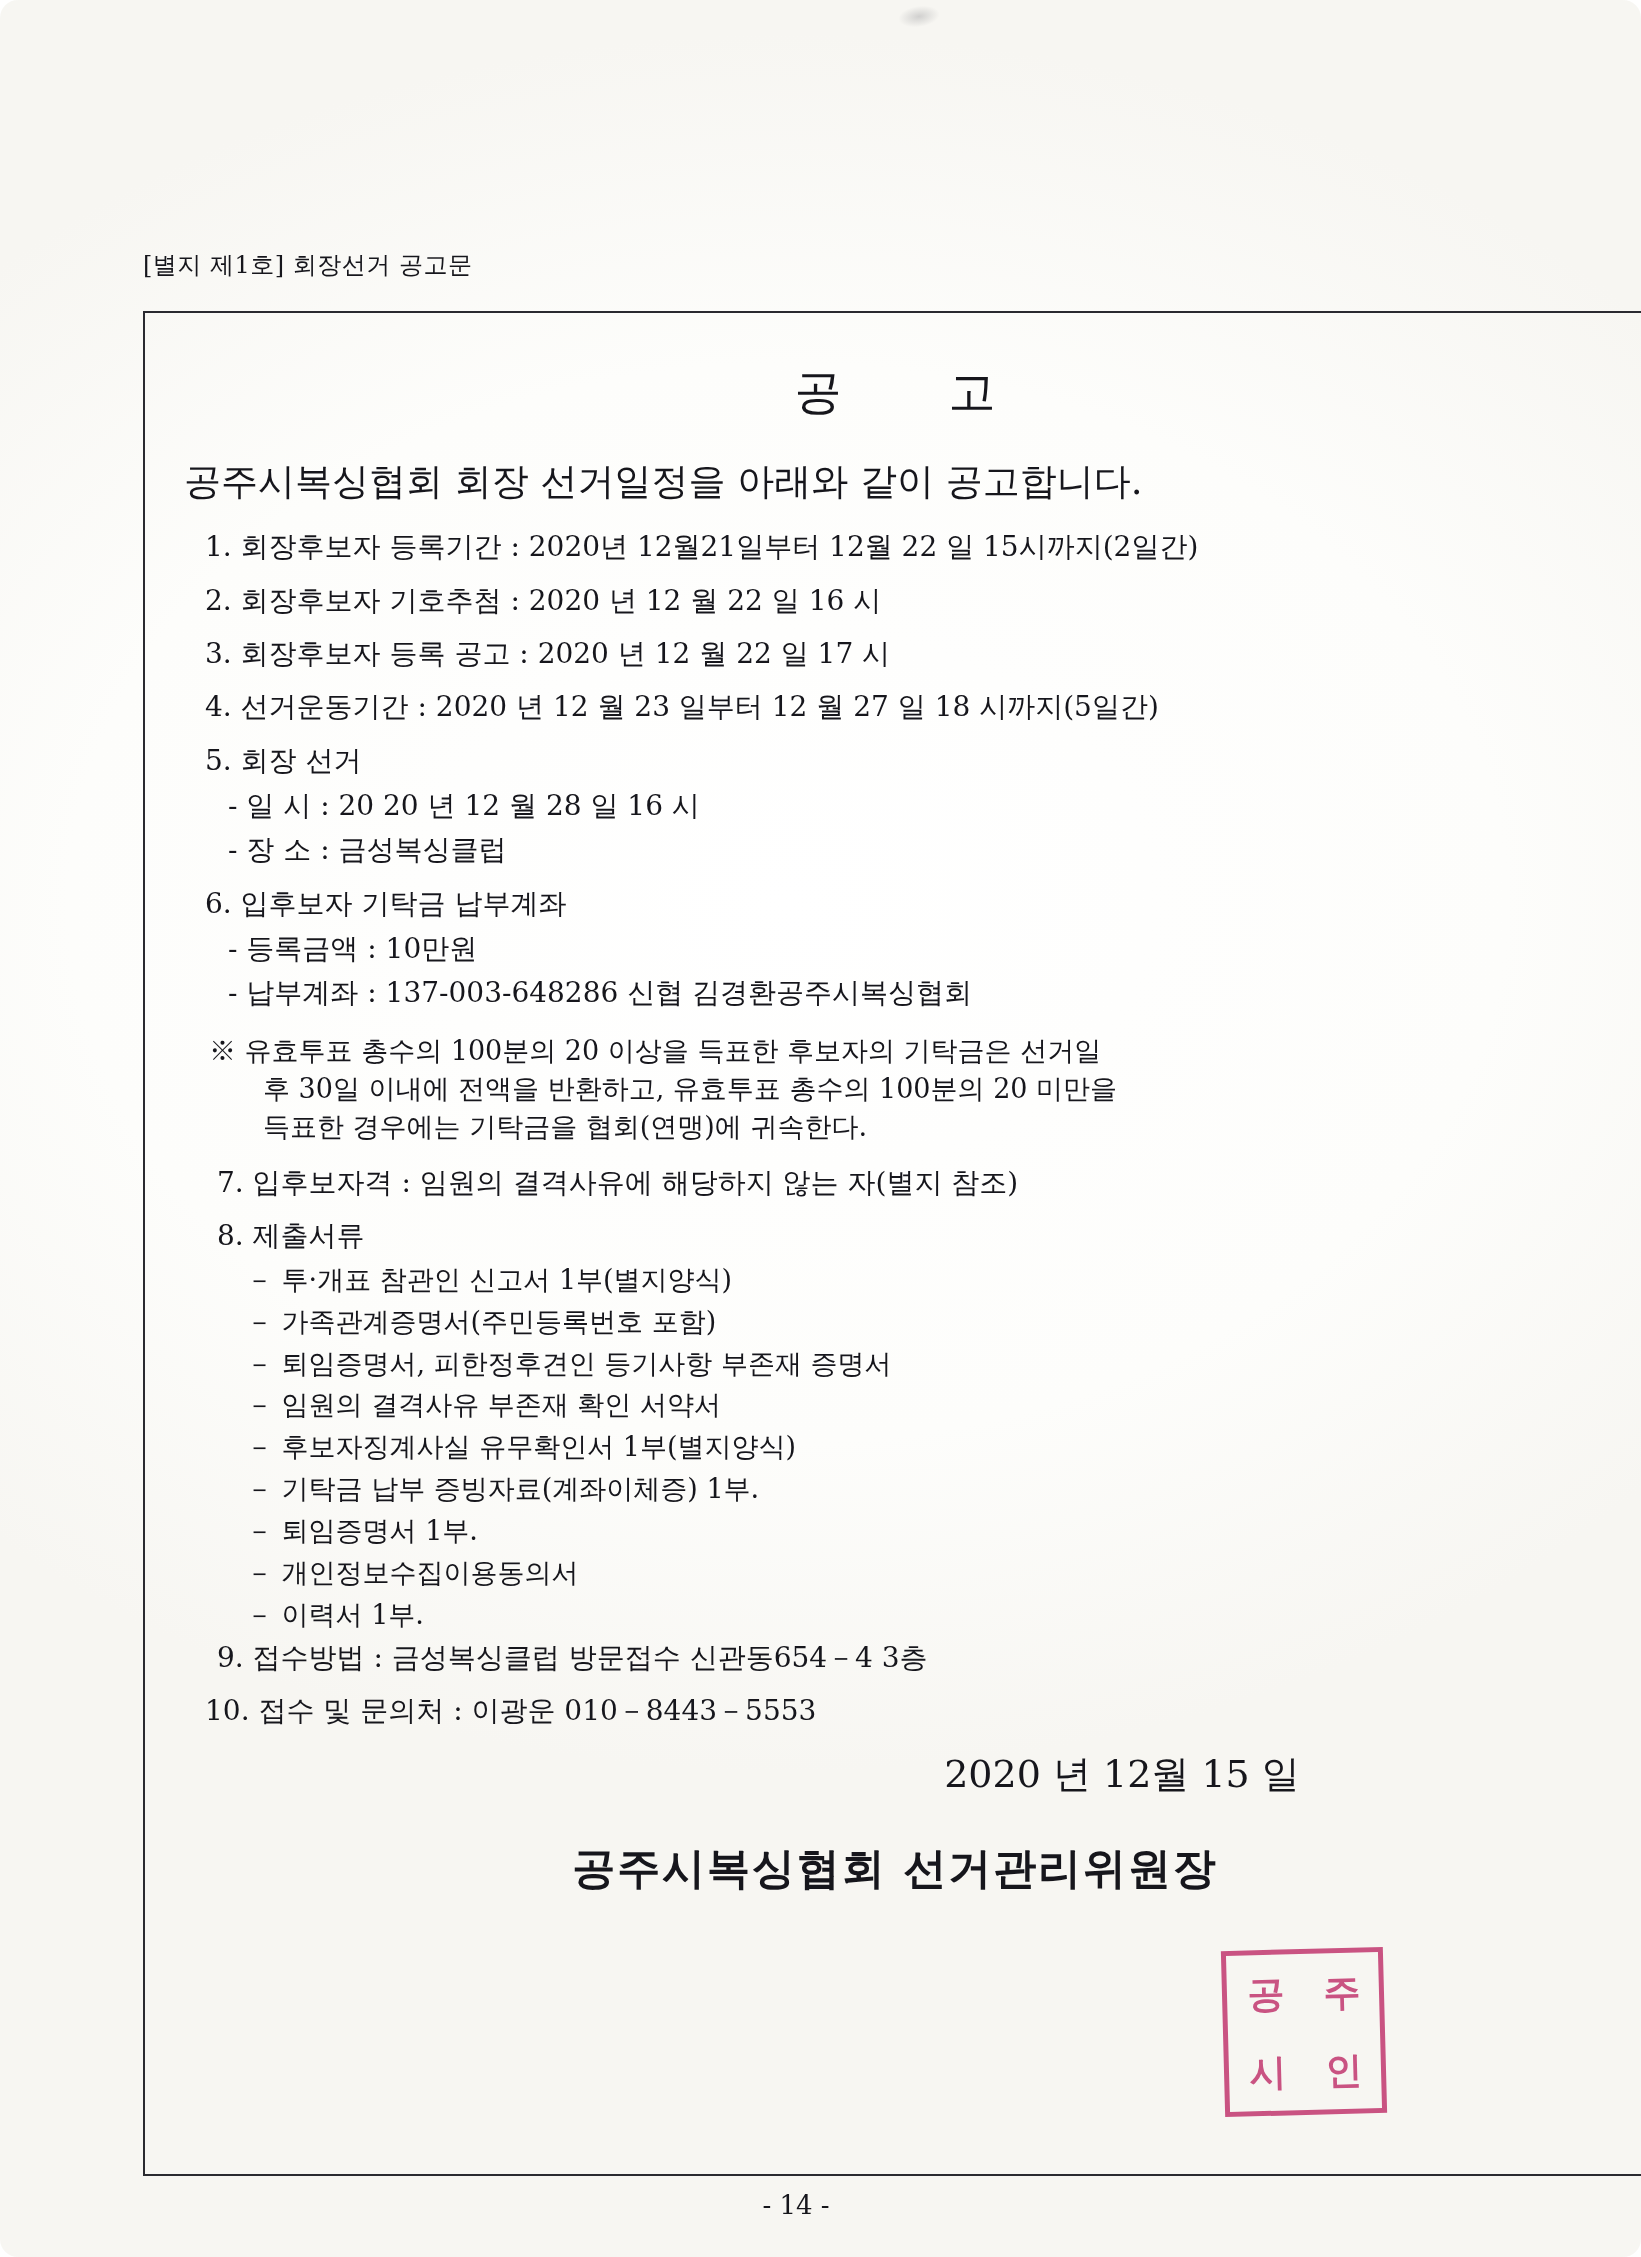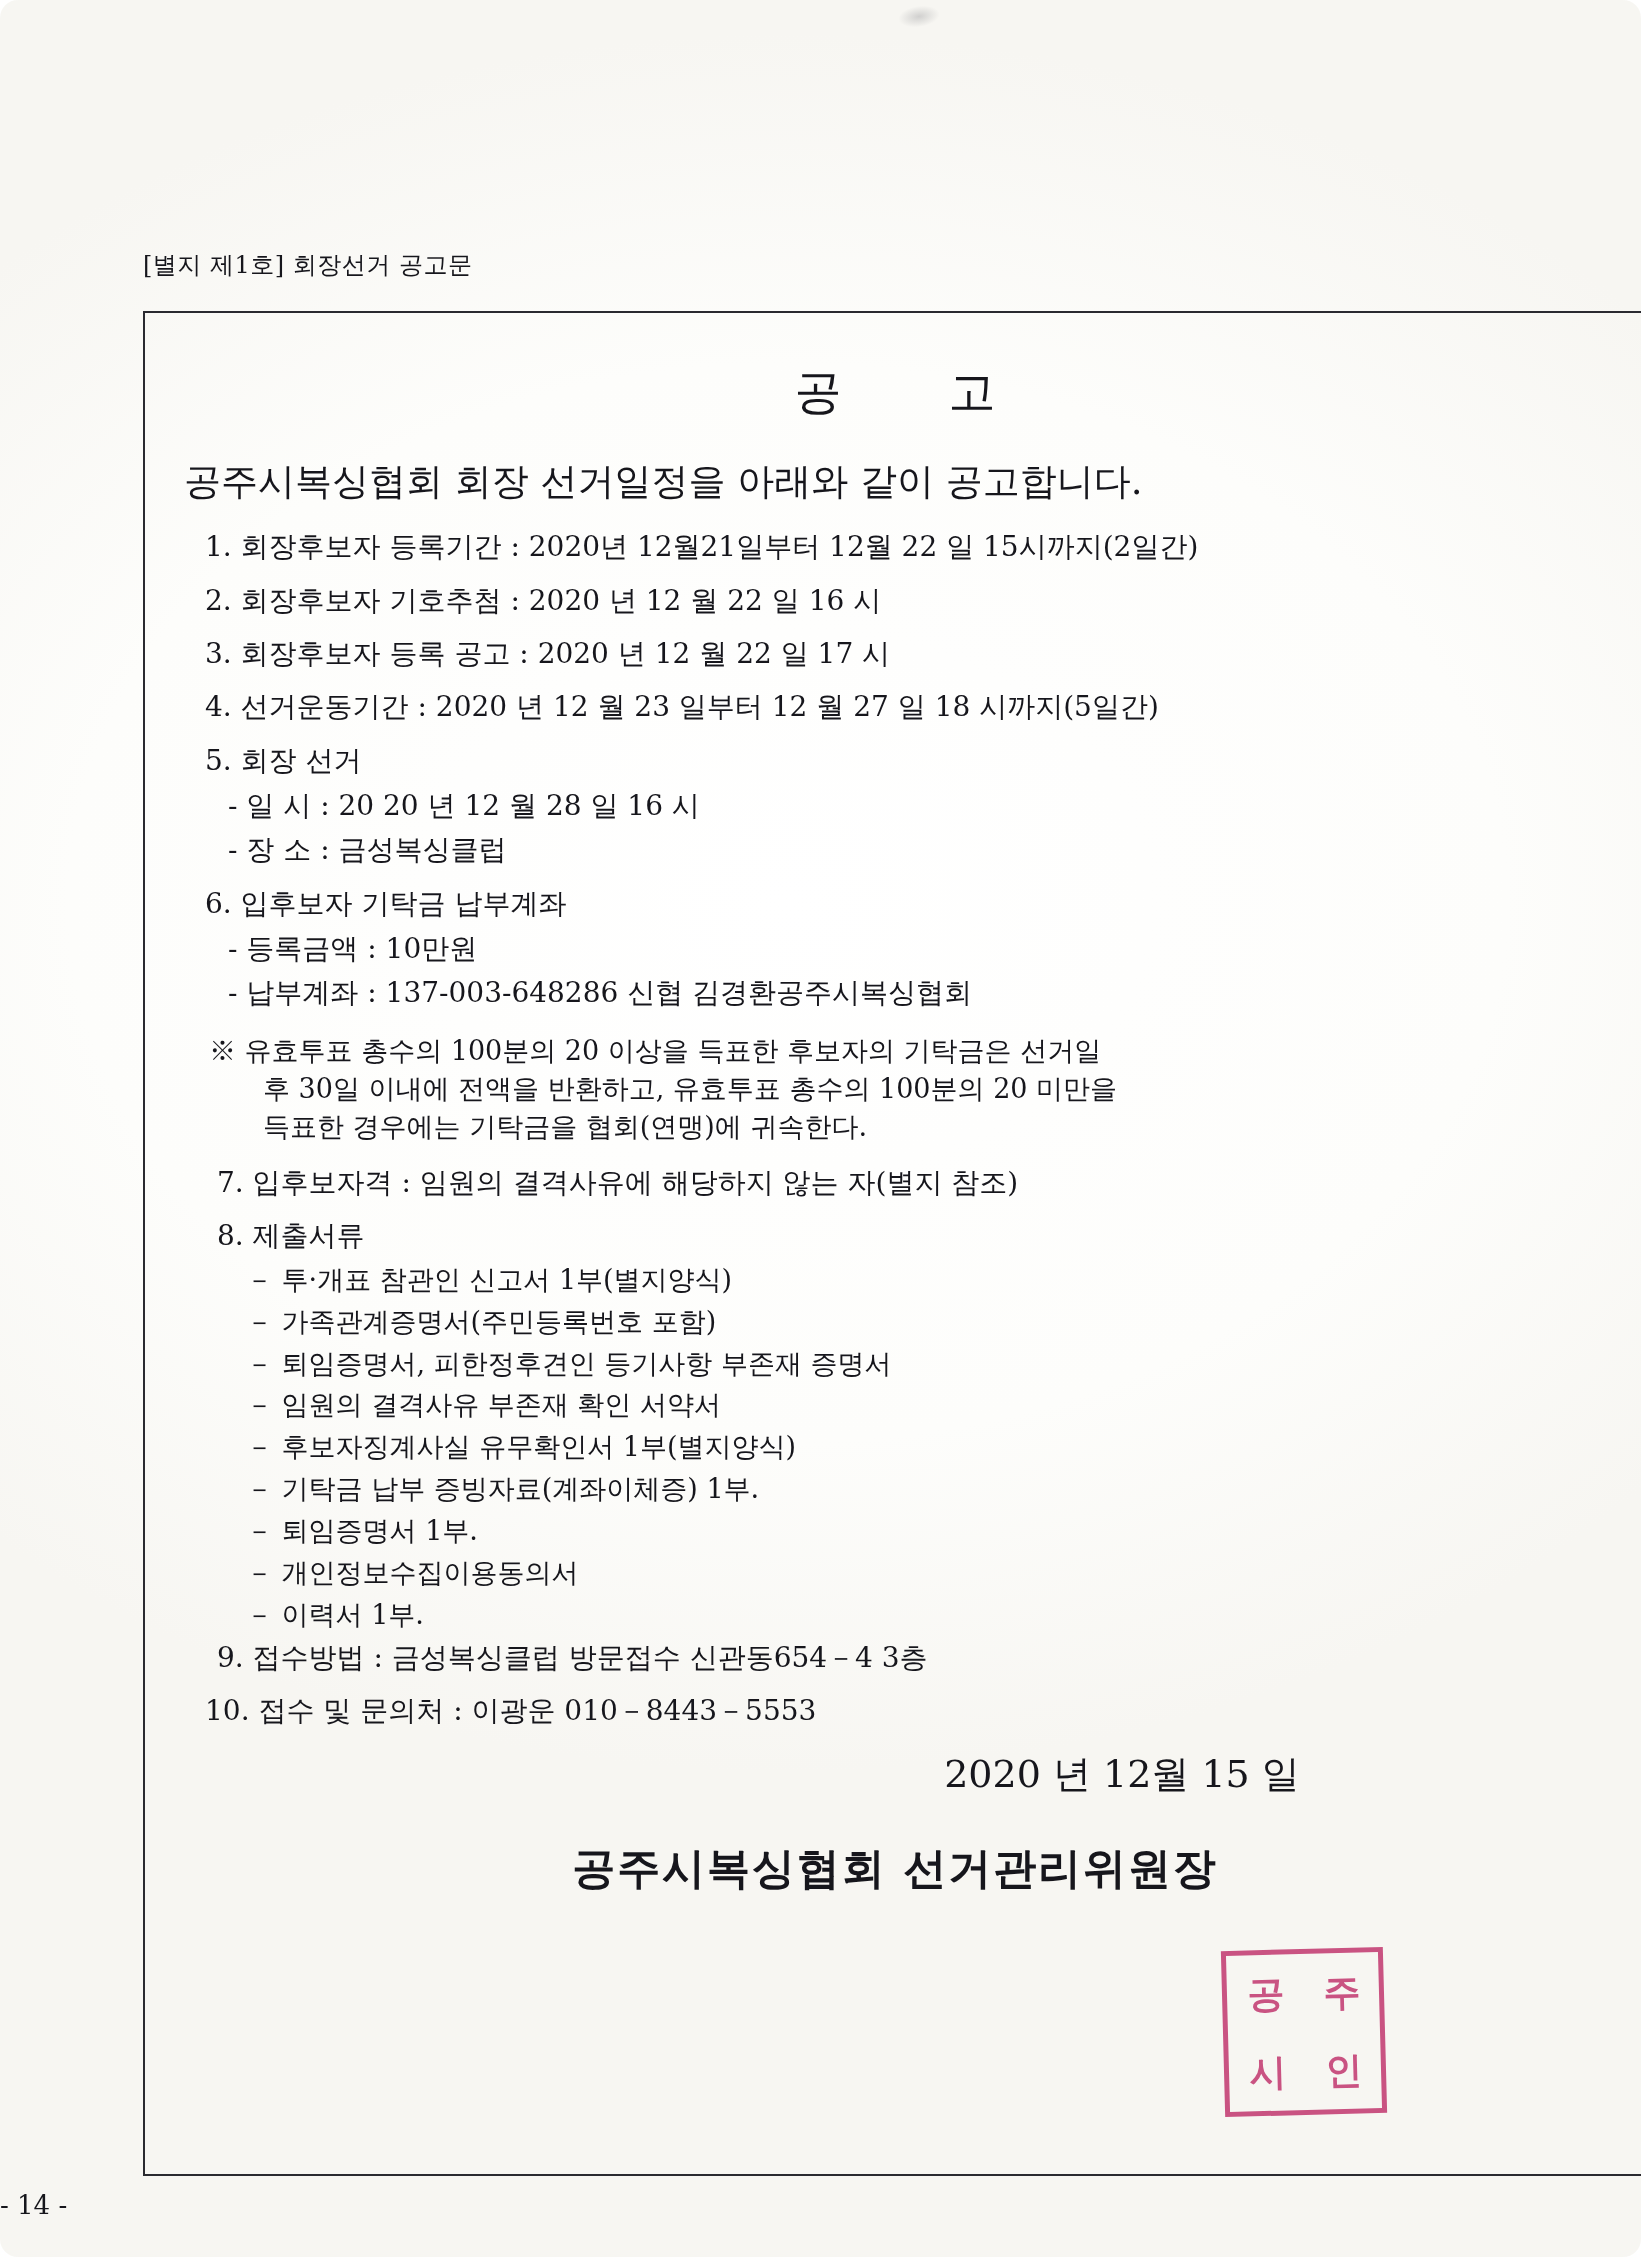--- a/index.html
+++ b/index.html
@@ -131,21 +131,21 @@
   .seal span {
     display: flex;
     align-items: center;
     justify-content: center;
   }
   .footer {
     position: absolute;
     top: 2190px;
     left: 0;
     width: 1592px;
-    text-align: left;
+    text-align: center;
     font-size: 26px;
   }
 </style>
 </head>
 <body>
 
 <div class="page">
 
   <div class="scan-top-smudge"></div>
 

